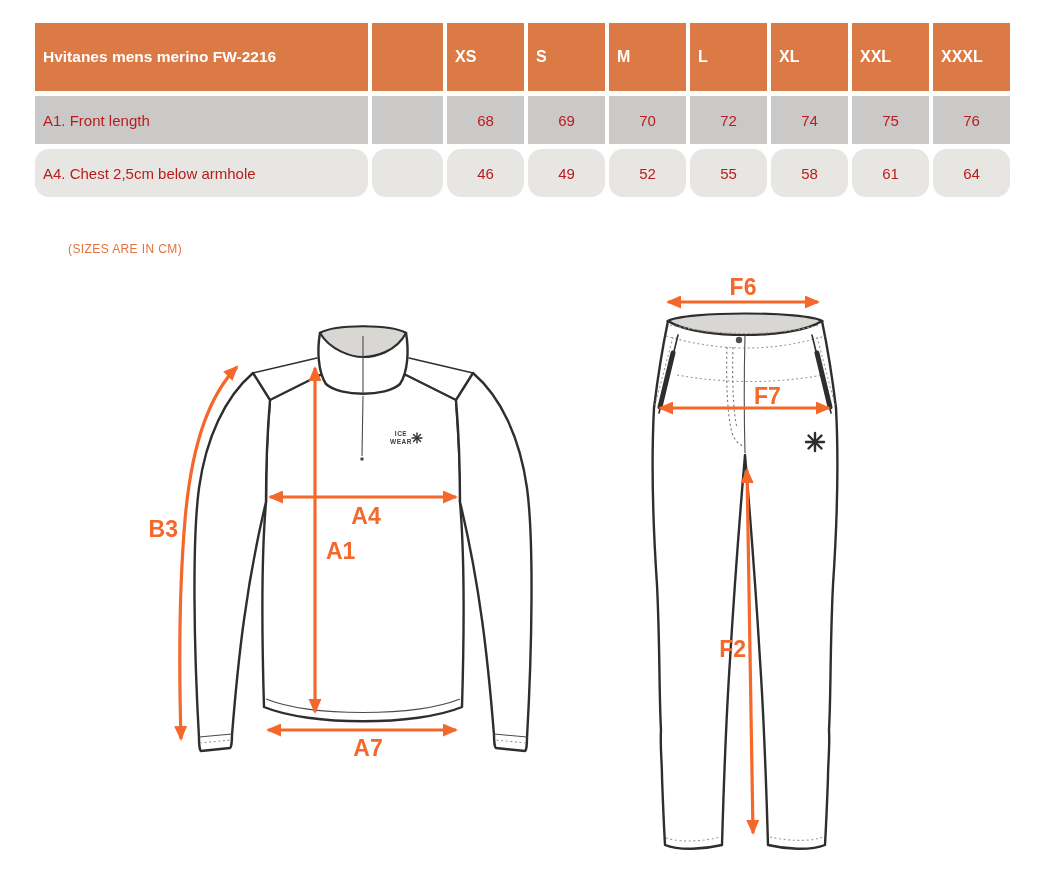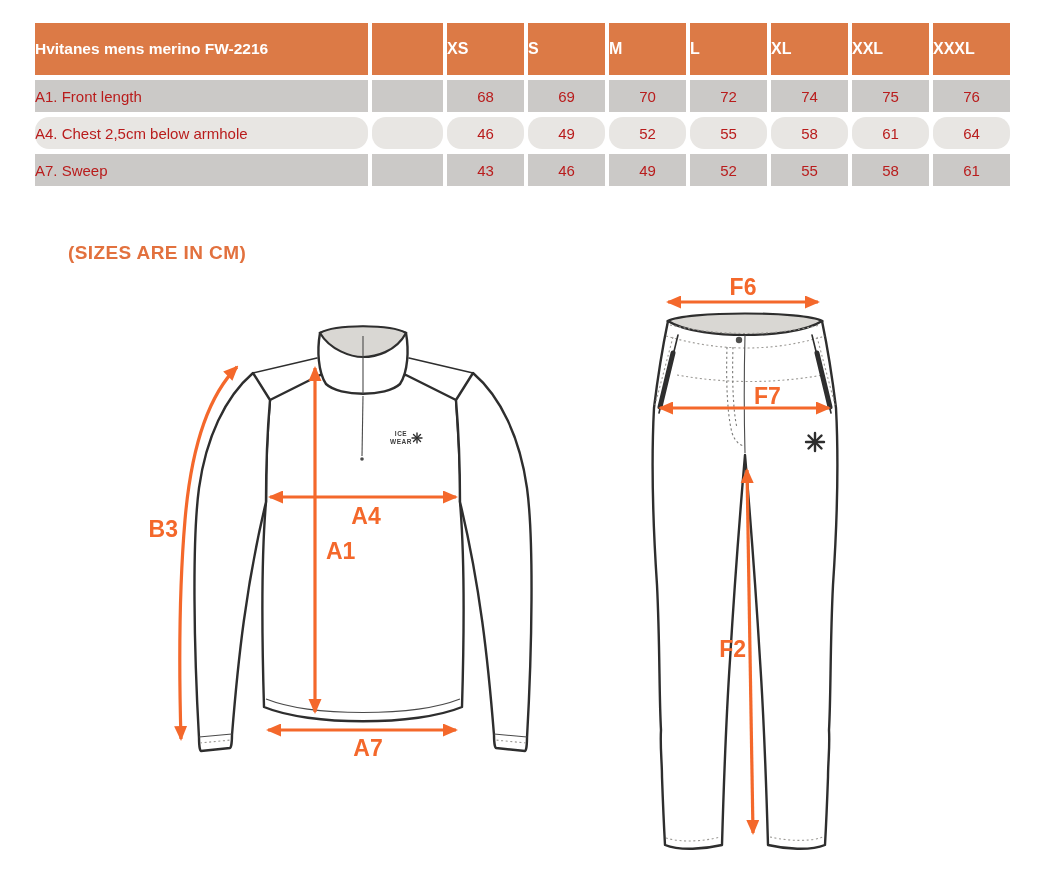--- a/index.html
+++ b/index.html
@@ -7,34 +7,34 @@
     position:relative; width:1040px; height:894px; background:#ffffff;
     font-family:"Liberation Sans", sans-serif; overflow:hidden;
   }
 
   
   table.size-table {
     position:absolute; left:31px; top:18px;
     border-collapse:separate; border-spacing:4px 5px;
     table-layout:fixed; width:983px;
   }
-  table.size-table th, table.size-table td { padding:0; overflow:hidden; white-space:nowrap; }
+  table.size-table th, table.size-table td { padding:8px; overflow:hidden; white-space:nowrap; }
   .hd   { background:#dc7a46; color:#ffffff; height:52px; font-weight:bold; }
   .hd-title { text-align:left; padding-left:35px; font-size:15.5px; }
   .hd-size  { text-align:left; font-size:16px; }
   tbody td { height:32px; font-size:15px; color:#b91c1c; }
   .lbl { text-align:left; padding-left:35px; }
   .val { text-align:center; }
   tr.row-dark  td { background:#cbc9c7; }
   tr.row-light td { background:#e8e6e3;border-radius:14px; }
 
   
   .sizes-note {
     position:absolute; left:68px; top:242px;
-    color:#e2713e; font-size:19px; letter-spacing:0.4px; font-weight:bold;
+    color:#e2713e; font-size:12px; letter-spacing:0.4px; font-weight:normal;
   }
 
   
   .shirt-svg { position:absolute; left:130px; top:290px; }
   .pants-svg { position:absolute; left:620px; top:275px; }
 
   .outline { fill:#ffffff; stroke:#2e2e2e; stroke-width:2.4; stroke-linejoin:round; }
   .seam    { fill:none; stroke:#2e2e2e; stroke-width:1.6; stroke-linecap:round; }
   .thin    { fill:none; stroke:#4a4a4a; stroke-width:1.1; }
   .grayfill{ fill:#d9d7d3; stroke:#2e2e2e; stroke-width:2.2; }
@@ -93,31 +93,20 @@
         <td class="lbl">A4. Chest 2,5cm below armhole</td>
         <td></td>
         <td class="val">46</td>
         <td class="val">49</td>
         <td class="val">52</td>
         <td class="val">55</td>
         <td class="val">58</td>
         <td class="val">61</td>
         <td class="val">64</td>
       </tr>
-      <tr class="row-dark">
-        <td class="lbl">A7. Sweep</td>
-        <td></td>
-        <td class="val">43</td>
-        <td class="val">46</td>
-        <td class="val">49</td>
-        <td class="val">52</td>
-        <td class="val">55</td>
-        <td class="val">58</td>
-        <td class="val">61</td>
-      </tr>
     </tbody>
   </table>
 
   <div class="sizes-note">(SIZES ARE IN CM)</div>
 
   <svg class="shirt-svg" width="450" height="500" viewBox="0 0 450 500">
     <defs>
       <marker id="ah1e" markerUnits="userSpaceOnUse" markerWidth="16" markerHeight="14" refX="13" refY="6.5" orient="auto">
           <path d="M0,0 L15,6.5 L0,13 Z" fill="#f4682b"></path>
         </marker>

